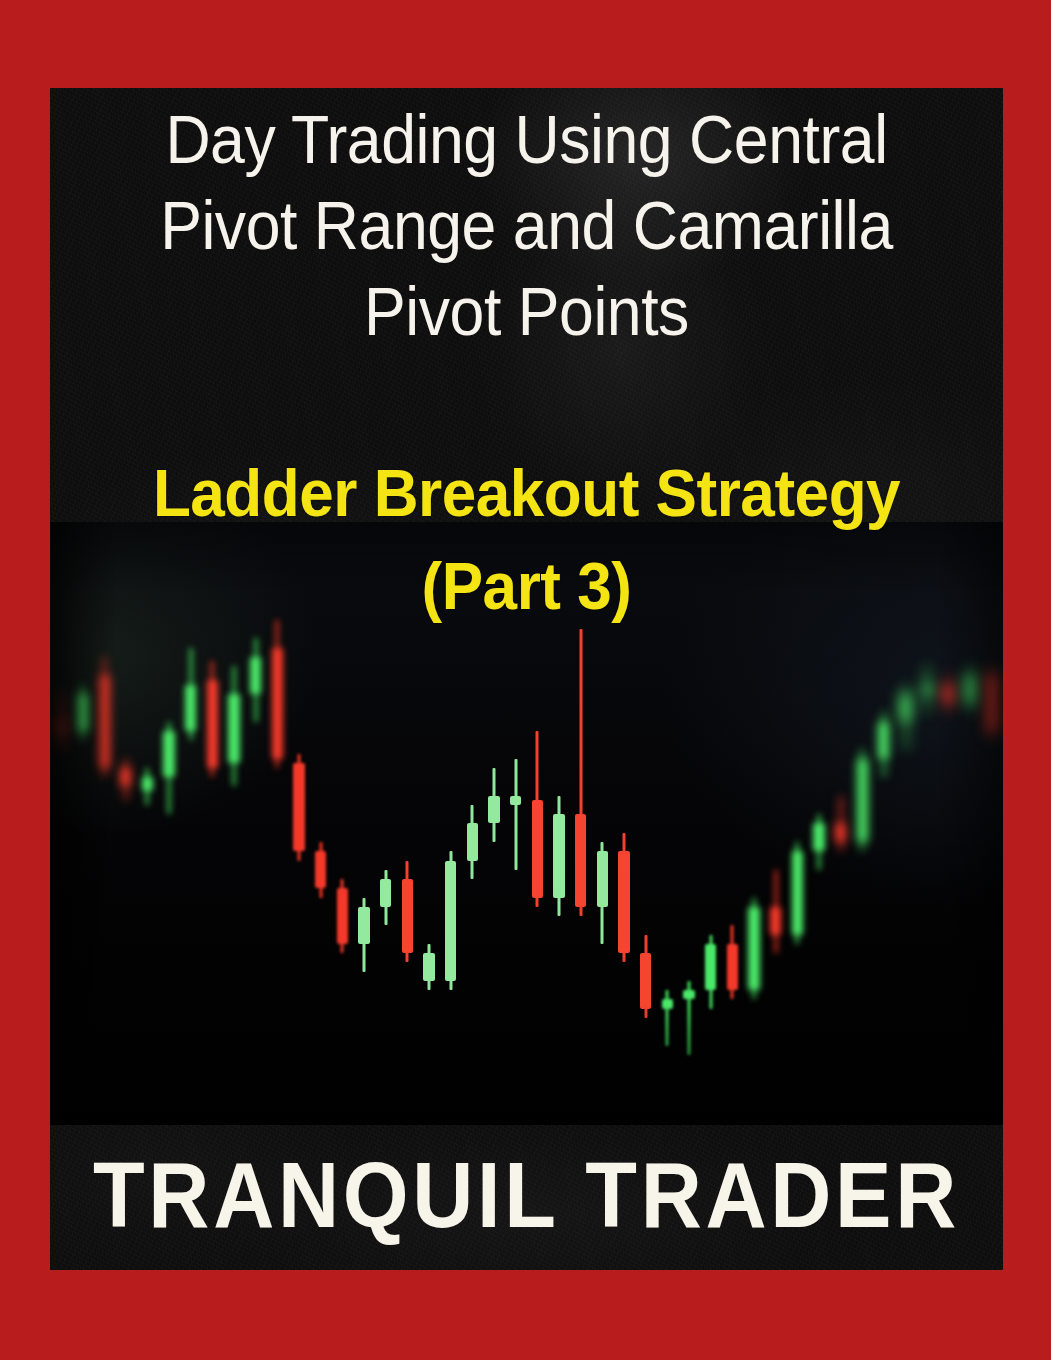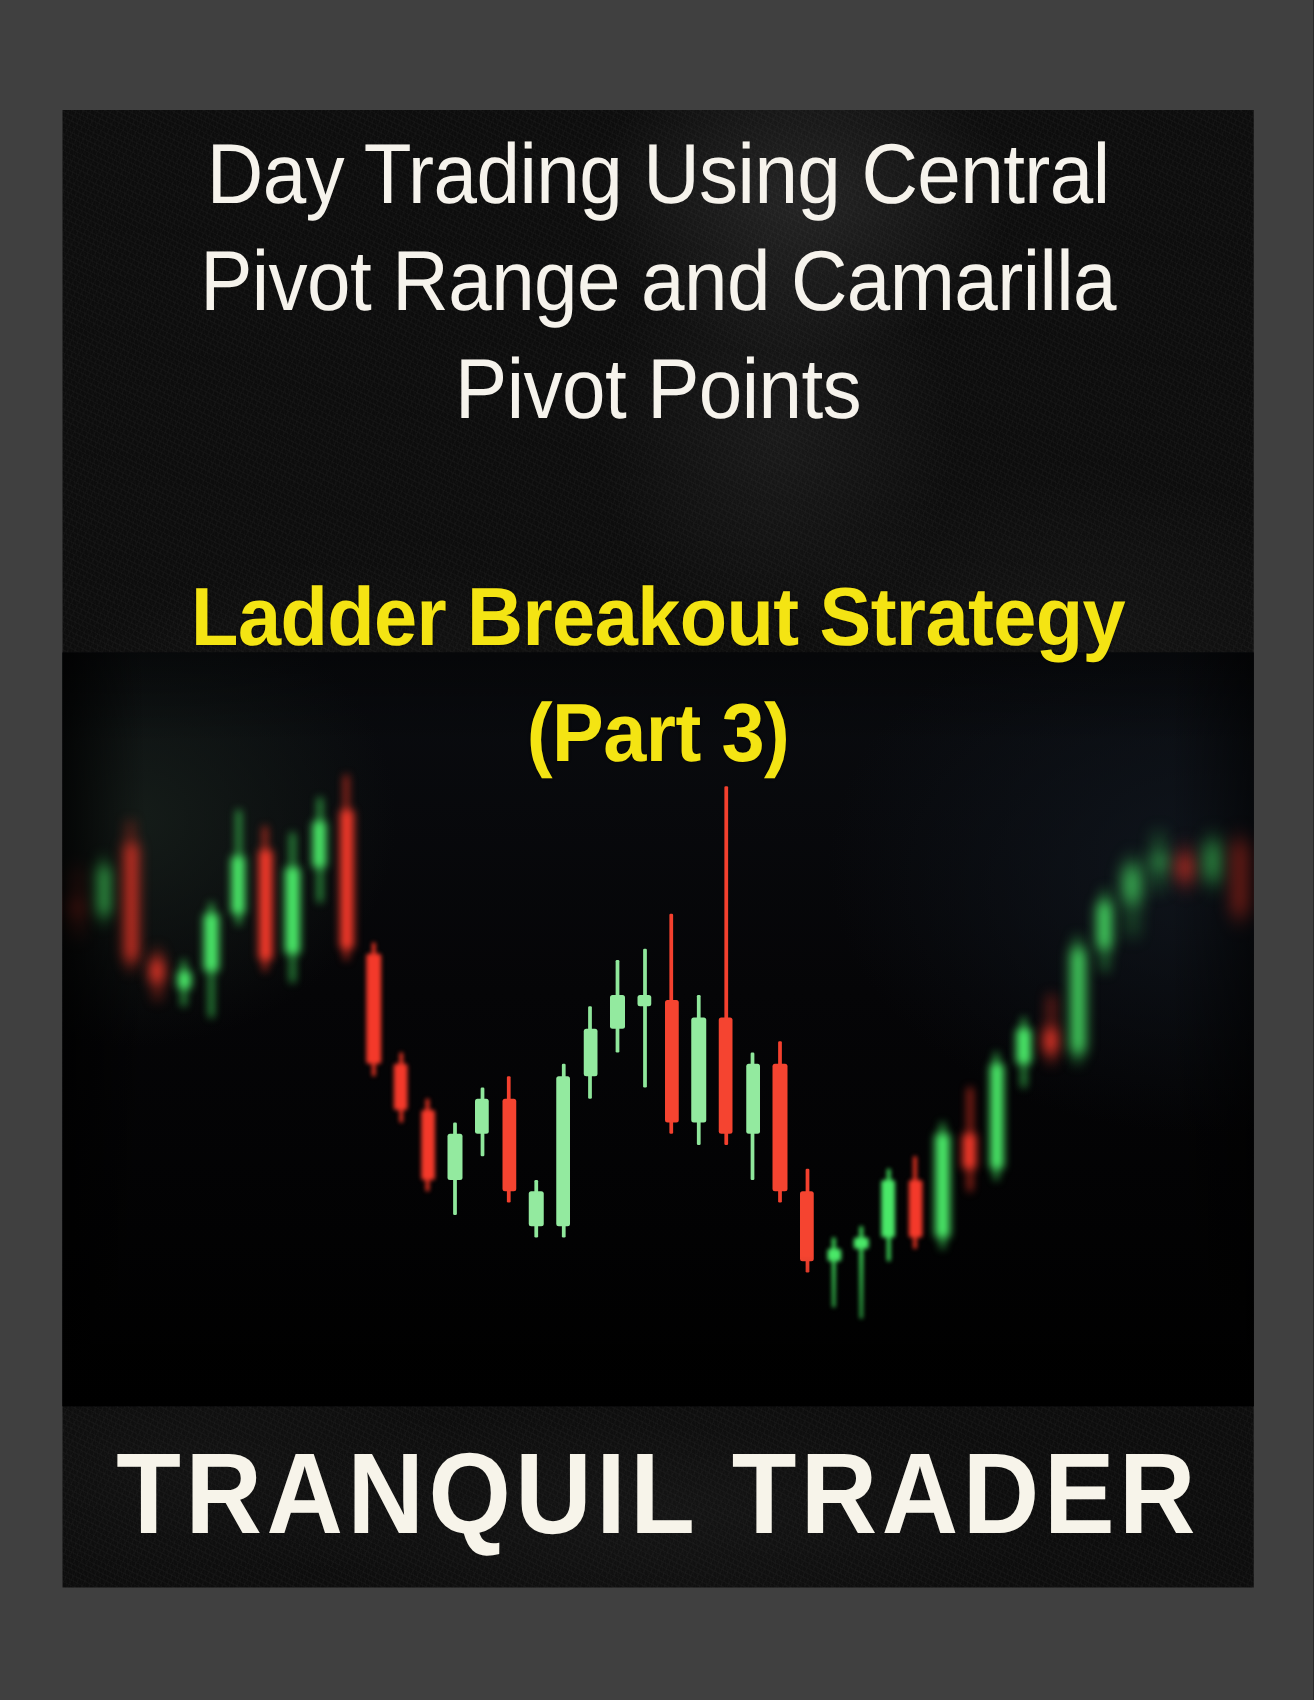--- a/index.html
+++ b/index.html
@@ -1,19 +1,19 @@
 <!DOCTYPE html>
 <html><head>
 <meta charset="utf-8">
 <style>
   html,body{margin:0;padding:0;background:#000;}
   body{width:1051px;height:1360px;overflow:hidden;
        font-family:"Liberation Sans","DejaVu Sans",sans-serif;}
 
-  #cover{position:relative;width:1051px;height:1360px;background:#404040;overflow:hidden;}
+  #cover{position:relative;width:1051px;height:1360px;background:#b91c1c;overflow:hidden;}
 
   
   #panel{
     position:absolute;left:50px;top:88px;width:953px;height:1182px;
     background:
       radial-gradient(ellipse 240px 180px at 62% 6%, rgba(90,90,90,.30), rgba(0,0,0,0) 70%),
       radial-gradient(ellipse 200px 230px at 60% 22%, rgba(70,70,70,.22), rgba(0,0,0,0) 72%),
       radial-gradient(ellipse 330px 150px at 25% 40%, rgba(55,55,55,.16), rgba(0,0,0,0) 75%),
       radial-gradient(ellipse 300px 160px at 85% 35%, rgba(60,60,60,.14), rgba(0,0,0,0) 75%),
       radial-gradient(ellipse 400px 120px at 50% 95%, rgba(55,55,55,.18), rgba(0,0,0,0) 78%),

